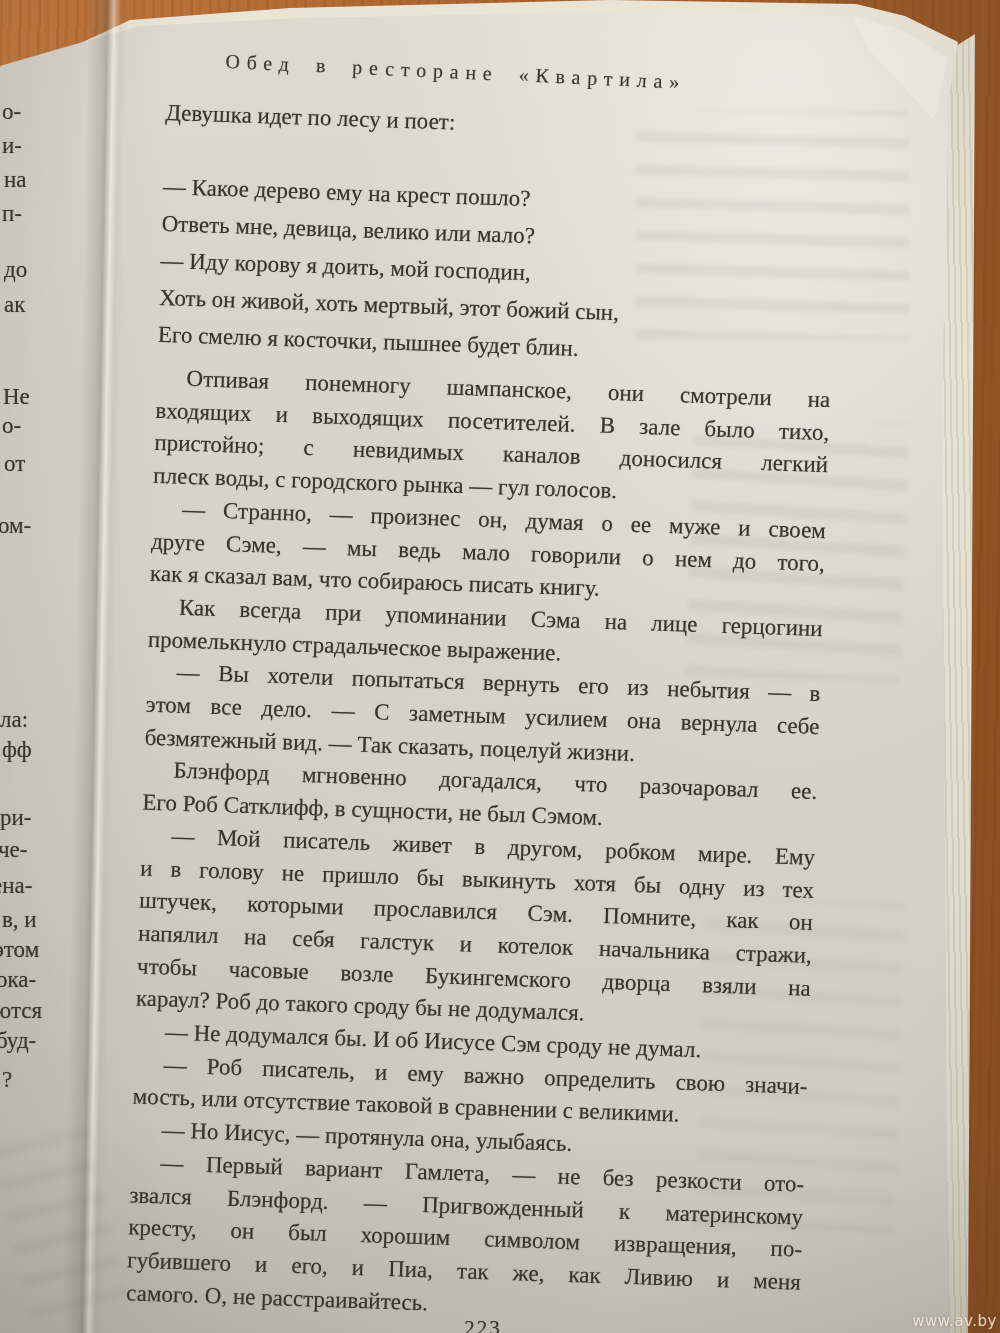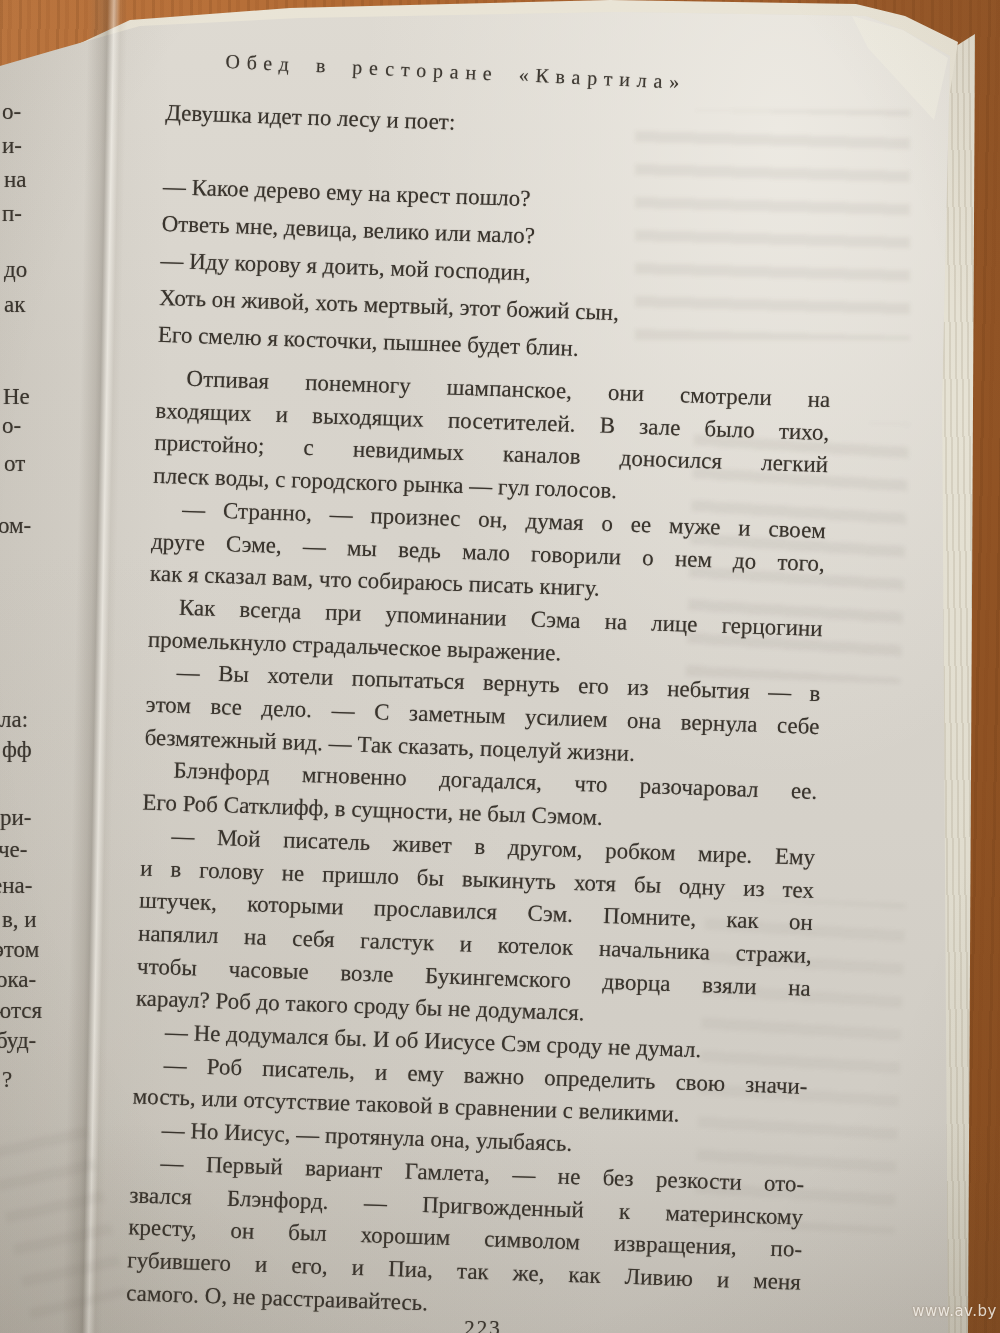--- a/index.html
+++ b/index.html
@@ -95,21 +95,21 @@
   .line { text-align: justify; text-align-last: justify; }
   .line.last { text-align: left; text-align-last: left; }
   .line.first { text-indent: 30px; }
 
   .page-number {
     position: absolute; left: 438px; top: 1316px; width: 90px;
     text-align: center; font-size: 21px; letter-spacing: 2px;
     color: #3b362f; text-shadow: 0 0 1px rgba(60,54,46,.5);
   }
   .watermark {
-    position: absolute; right: 3px; bottom: 13px;
+    position: absolute; right: 3px; bottom: 3px;
     font-family: "DejaVu Sans", "Liberation Sans", sans-serif;
     font-size: 15px; letter-spacing: .5px;
     color: rgba(250,248,242,.82);
     text-shadow: 0 0 2px rgba(100,60,25,.45);
     z-index: 9;
   }
   
   .vignette {
     pointer-events: none;
     background:

